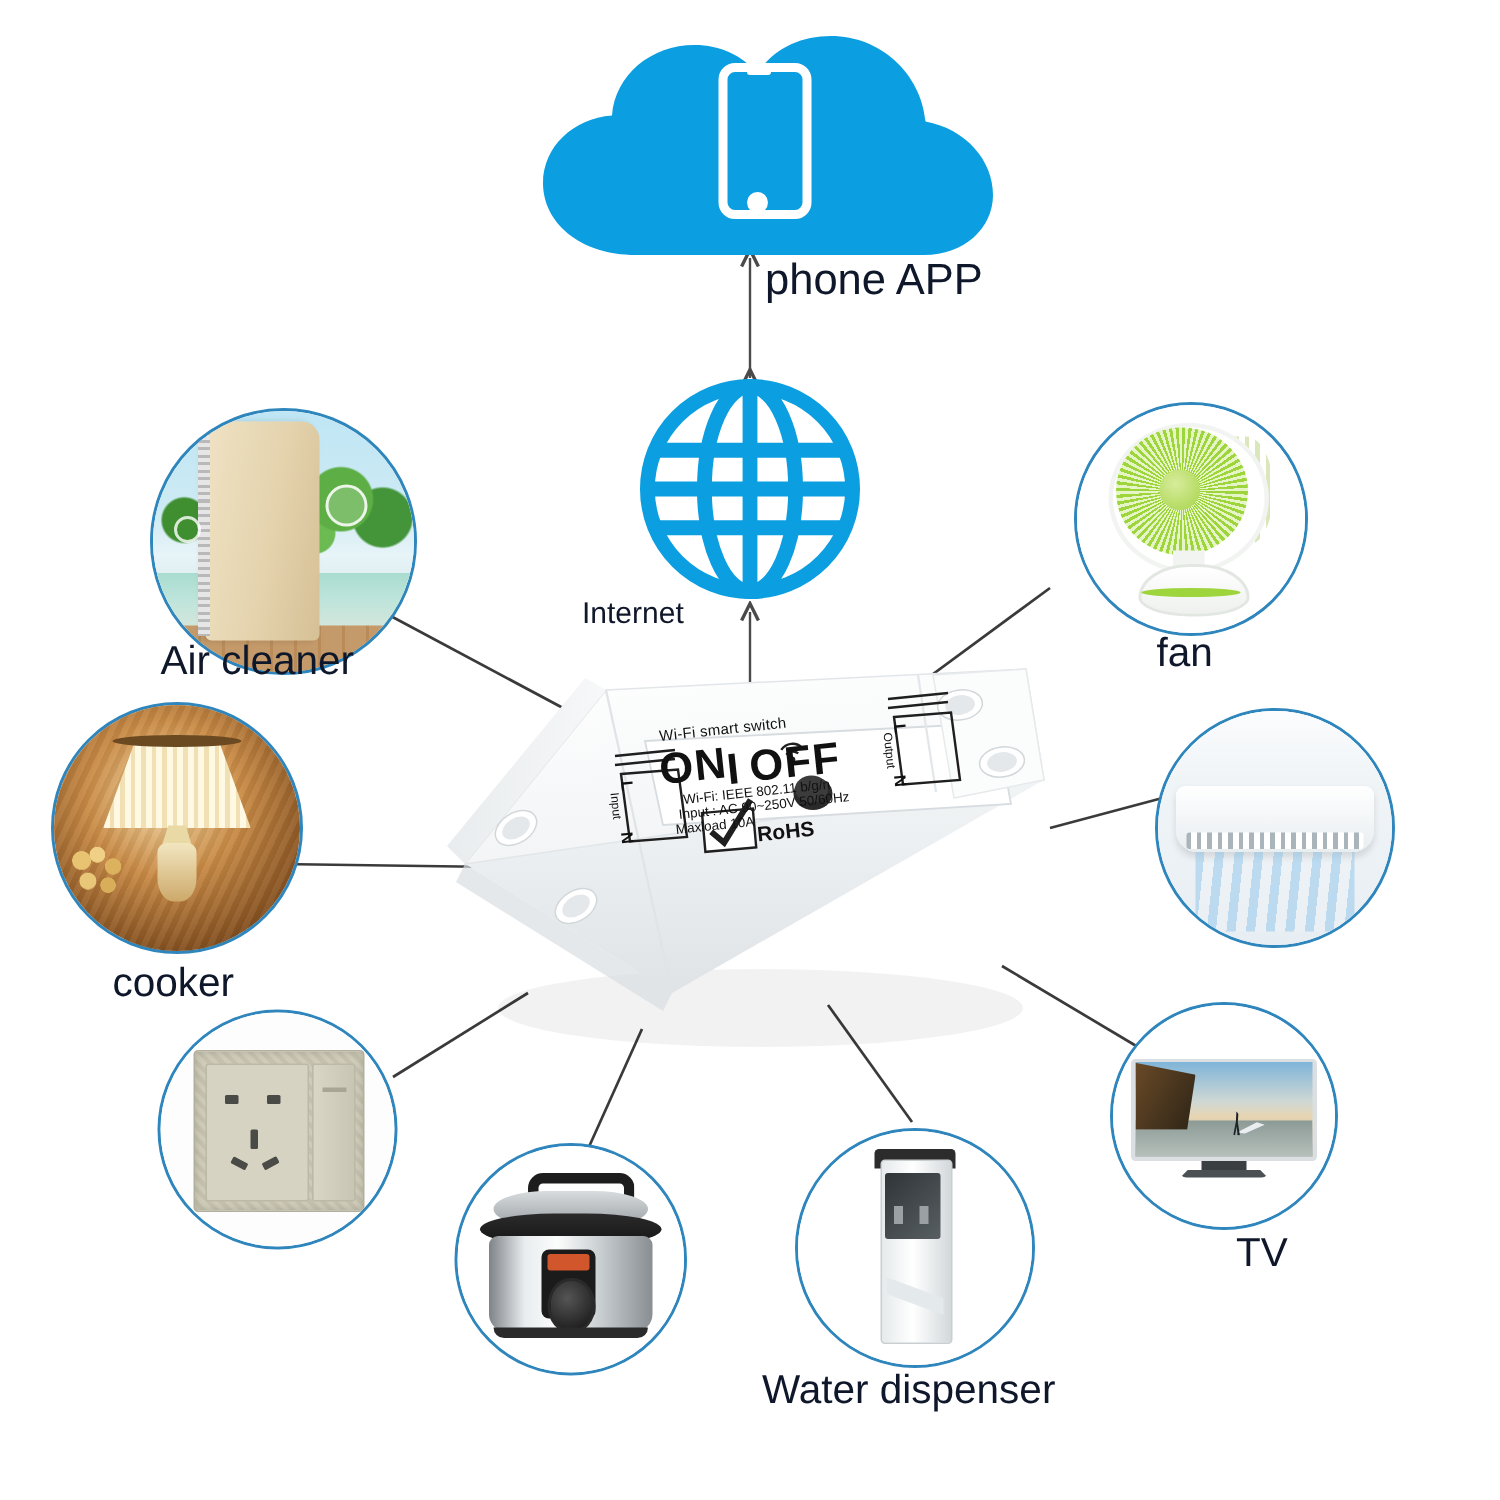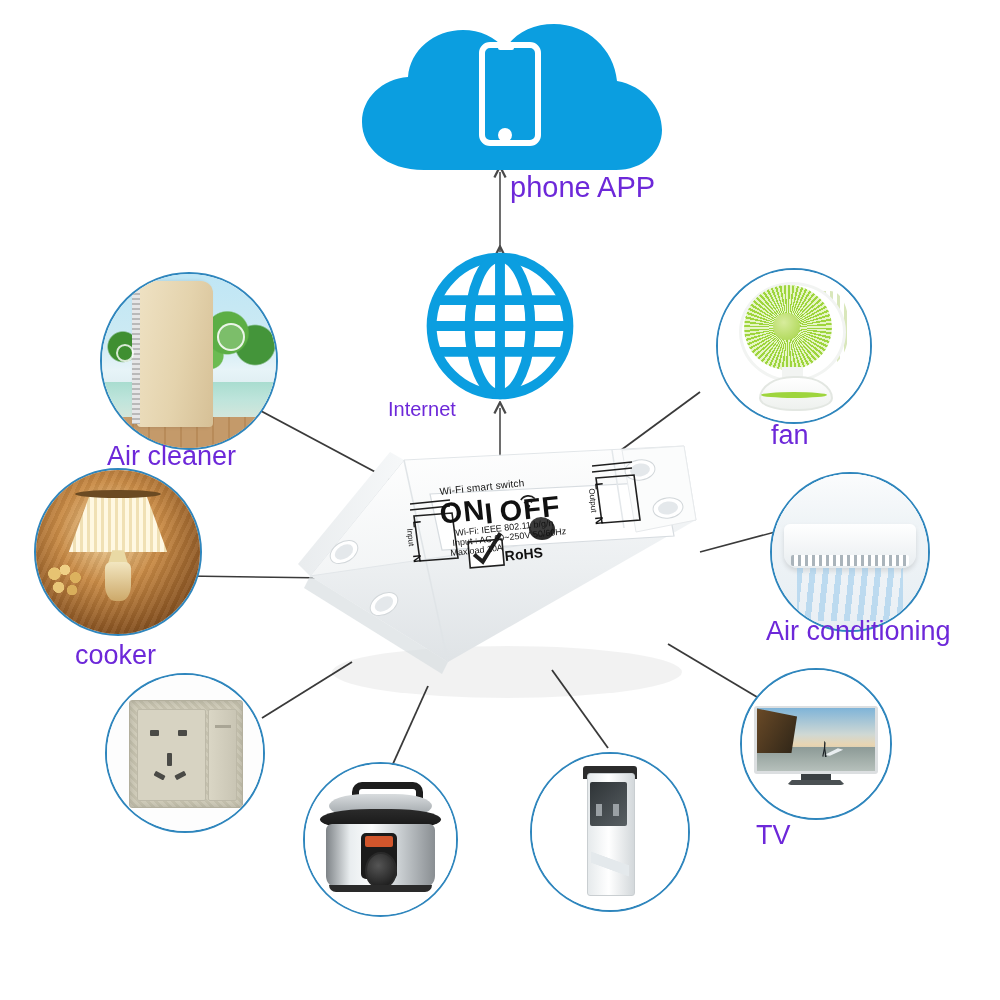--- a/index.html
+++ b/index.html
@@ -22,21 +22,21 @@
     border-radius:50%;
     overflow:hidden;
     border:2px solid #2f86bd;
     background:#ffffff;
     box-sizing:border-box;
   }
   .bubble .art{position:absolute;left:0;top:0;width:100%;height:100%;}
 
   .caption{
     position:absolute;
-    color:#6d28d9;
+    color:#0f172a;
     font-size:27px;
     line-height:30px;
     white-space:nowrap;
     font-family:"Liberation Sans", sans-serif;
     text-align:right;
   }
 
   
   #cloud-group{left:352px;top:24px;width:320px;height:160px;}
   .cloud-svg{position:absolute;left:0;top:0;}
@@ -375,21 +375,21 @@
     <div class="art aircleaner-bg">
       <div class="ac-trees"></div>
       <div class="ac-water"></div>
       <div class="ac-deck"></div>
       <div class="ac-unit"></div>
       <div class="ac-vent"></div>
       <div class="ac-bubble1"></div>
       <div class="ac-bubble2"></div>
     </div>
   </div>
-  <div class="caption" style="left:107px;top:425px;margin-top:16px;">Air cleaner</div>
+  <div class="caption" style="left:107px;top:425px;">Air cleaner</div>
 
   <div class="bubble" style="left:716px;top:268px;width:156px;height:156px;">
     <div class="art fan-bg">
       <div class="fan-shroud"></div>
       <div class="fan-head"></div>
       <div class="fan-grill"></div>
       <div class="fan-hub"></div>
       <div class="fan-neck"></div>
       <div class="fan-base"></div>
       <div class="fan-stripe"></div>
@@ -410,21 +410,20 @@
   <div class="caption" style="left:75px;top:640px;">cooker</div>
 
   <div class="bubble" style="left:770px;top:472px;width:160px;height:160px;">
     <div class="art acu-bg">
       <div class="acu-wall"></div>
       <div class="acu-unit"></div>
       <div class="acu-grill"></div>
       <div class="acu-air"></div>
     </div>
   </div>
-  <div class="caption" style="left:766px;top:616px;">Air conditioning</div>
 
   <div class="bubble" style="left:105px;top:673px;width:160px;height:160px;">
     <div class="art socket-bg">
       <div class="socket-plate">
         <div class="socket-inner">
           <div class="pin" style="left:18%;top:22%;width:14%;height:7%;"></div>
           <div class="pin" style="left:60%;top:22%;width:14%;height:7%;"></div>
           <div class="pin" style="left:44%;top:48%;width:7%;height:14%;"></div>
           <div class="pin" style="left:24%;top:70%;width:16%;height:6%;transform:rotate(28deg);"></div>
           <div class="pin" style="left:56%;top:70%;width:16%;height:6%;transform:rotate(-28deg);"></div>
@@ -440,21 +439,21 @@
       <div class="tv-screen">
         <div class="tv-sea"></div>
         <div class="tv-cliff"></div>
         <div class="tv-board"></div>
         <div class="tv-surfer"></div>
       </div>
       <div class="tv-stand"></div>
       <div class="tv-foot"></div>
     </div>
   </div>
-  <div class="caption" style="left:756px;top:820px;">TV</div>
+  <div class="caption" style="left:824px;top:820px;">TV</div>
 
   <div class="bubble" style="left:303px;top:762px;width:155px;height:155px;">
     <div class="art cooker-bg">
       <div class="ck-handle"></div>
       <div class="ck-lid"></div>
       <div class="ck-rim"></div>
       <div class="ck-body"></div>
       <div class="ck-panel"></div>
       <div class="ck-disp"></div>
       <div class="ck-knob"></div>
@@ -465,14 +464,15 @@
   <div class="bubble" style="left:530px;top:752px;width:160px;height:160px;">
     <div class="art wd-bg">
       <div class="wd-top"></div>
       <div class="wd-body"></div>
       <div class="wd-face"></div>
       <div class="wd-tapl"></div>
       <div class="wd-tapr"></div>
       <div class="wd-swirl"></div>
     </div>
   </div>
+  <div class="caption" style="left:508px;top:911px;">Water dispenser</div>
 
 </div>
 
 </body></html>

